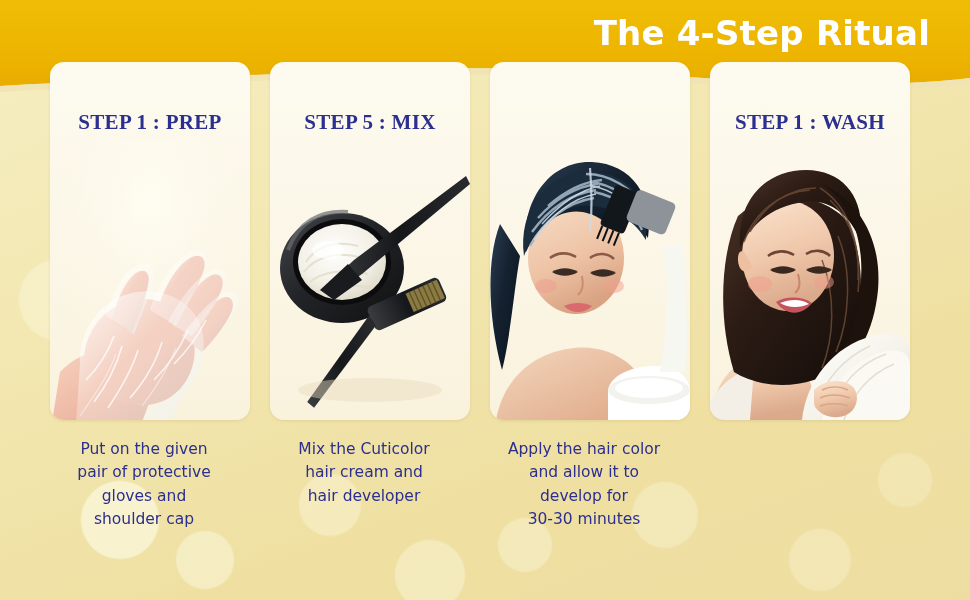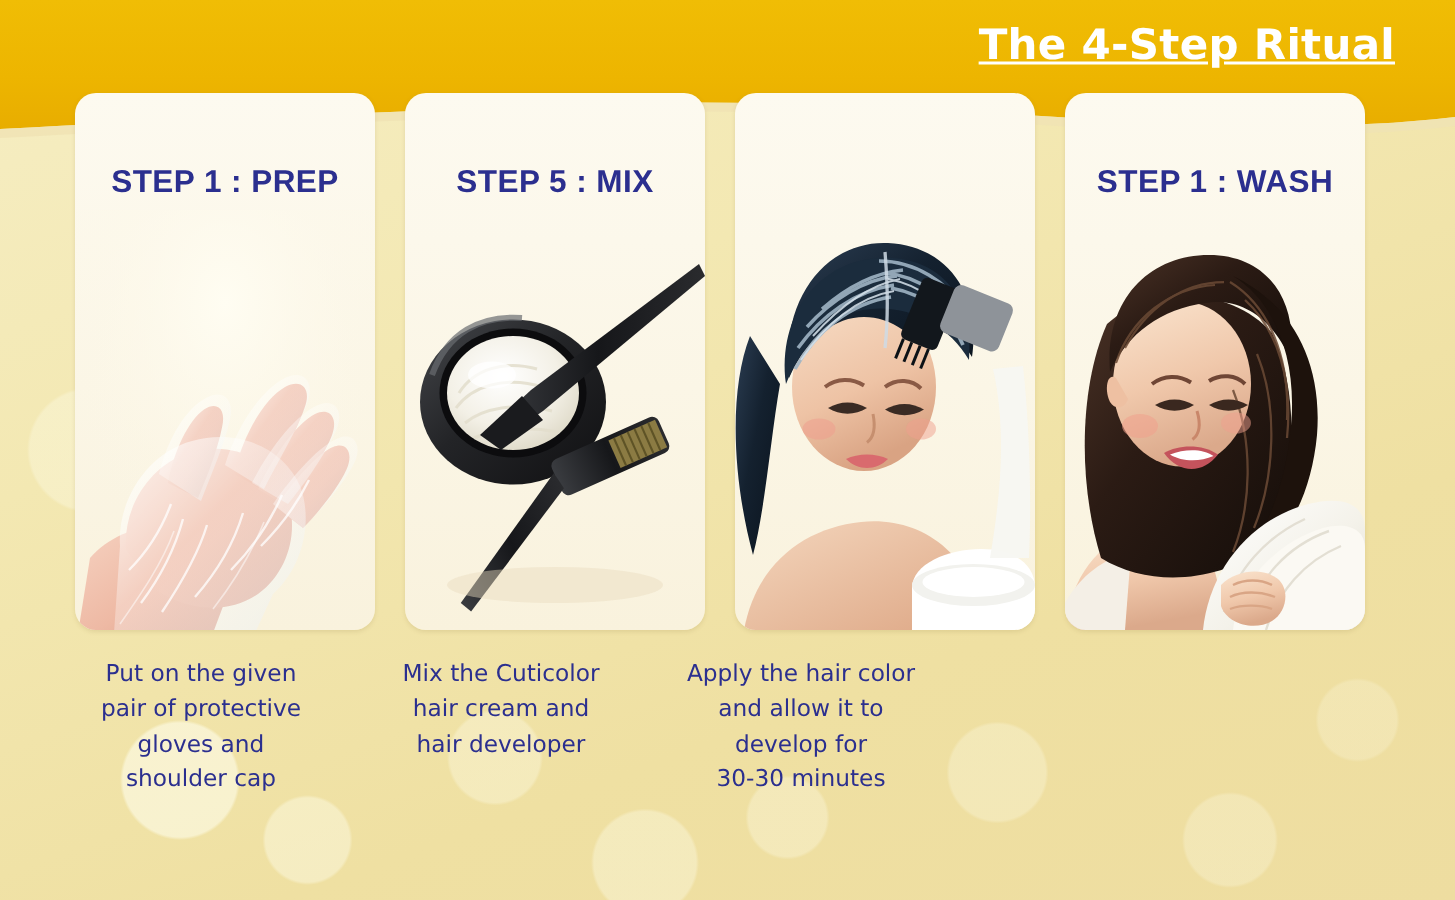--- a/index.html
+++ b/index.html
@@ -24,44 +24,43 @@
       radial-gradient(circle at 60px 300px, rgba(255,255,240,.30) 0 40px, rgba(255,255,240,0) 42px),
       linear-gradient(160deg,#f6eec4 0%,#f3e8b2 35%,#efe0a2 70%,#eeddA0 100%);
     overflow:hidden;
   }
 
   
   .banner{position:absolute;top:0;left:0;width:970px;height:105px;}
   .banner svg{display:block;width:970px;height:105px;}
   .banner-title{
     position:absolute;top:16px;right:40px;
-    color:#ffffff;font-size:28px;font-weight:bold;
+    color:#ffffff;font-size:34px;font-weight:bold;
     letter-spacing:.2px;line-height:1;white-space:nowrap;
     font-family:"DejaVu Sans","Liberation Sans",sans-serif;
-    text-decoration:underline;
   }
 
   
   .cards{position:absolute;top:62px;left:50px;width:870px;height:360px;display:flex;gap:20px;}
   .card{
     position:relative;width:200px;height:358px;border-radius:14px;
     background:linear-gradient(180deg,#fdfaf0 0%,#fbf6e6 55%,#f9f2dd 100%);
     box-shadow:0 1px 3px rgba(150,130,70,.18);
     overflow:hidden;
   }
   .card-title{
     position:absolute;top:48px;left:0;width:100%;text-align:center;
     color:#2b2f8f;font-size:21px;font-weight:bold;letter-spacing:.3px;
-    font-family:Liberation Sans, sans-serif;white-space:nowrap;
+    font-family:Liberation Serif, serif;white-space:nowrap;
   }
   .card-art{position:absolute;left:0;top:78px;width:200px;height:280px;}
   .card-art svg{display:block;width:200px;height:280px;}
 
   
-  .captions{position:absolute;top:438px;left:34px;width:870px;display:flex;}
+  .captions{position:absolute;top:438px;left:44px;width:870px;display:flex;gap:20px;}
   .caption{
     width:200px;text-align:center;color:#2b2f8f;
     font-size:15.5px;line-height:1.5;font-weight:normal;
     font-family:"DejaVu Sans","Liberation Sans",sans-serif;
     white-space:pre-line;
   }
 </style>
 </head>
 <body>
 

